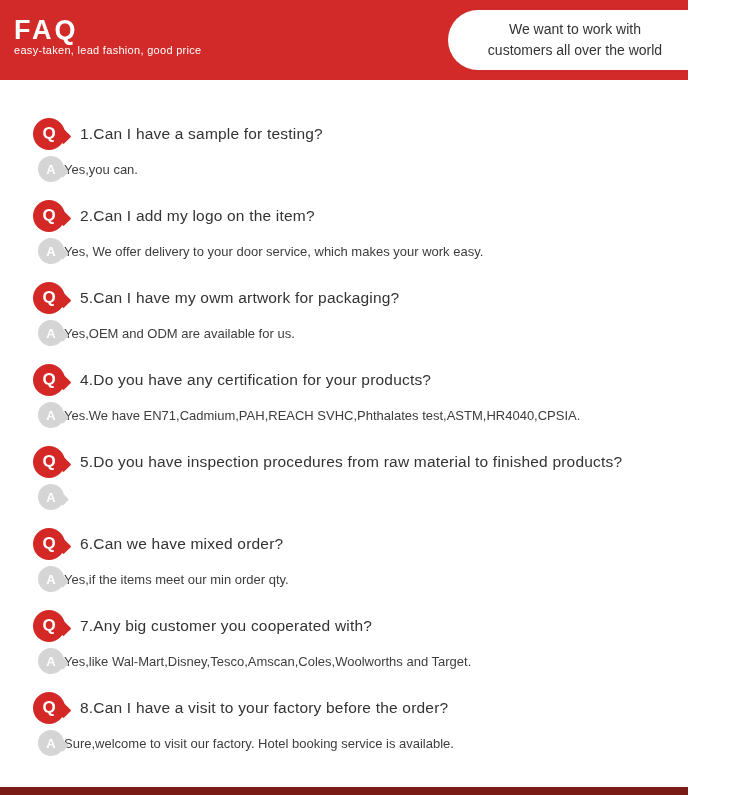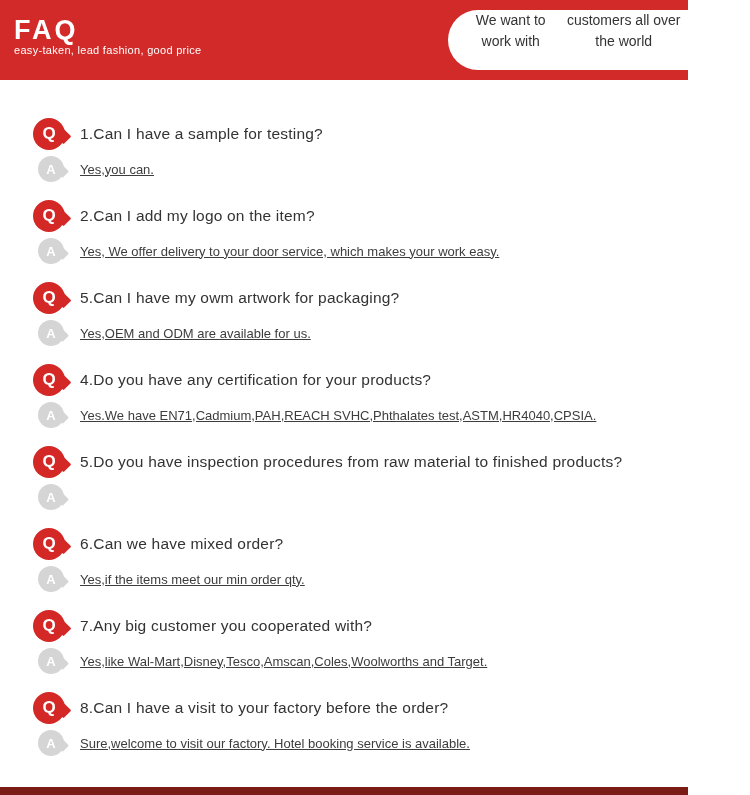--- a/index.html
+++ b/index.html
@@ -15,41 +15,41 @@
   body{font-family:"Liberation Sans",sans-serif;}
   .page{position:relative;width:688px;height:795px;background:#ffffff;overflow:hidden;}
 
   
   .header{position:relative;width:100%;height:80px;background:var(--header-red);}
   .brand{padding:17px 0 0 14px;color:#ffffff;}
   .brand-title{margin:0;font-size:27px;line-height:1;font-weight:bold;letter-spacing:3px;}
   .brand-tagline{font-size:11px;letter-spacing:0.3px;}
   .bubble{
     position:absolute;top:10px;right:0;width:240px;height:60px;background:#ffffff;
-    border-radius:30px 0 0 30px;display:flex;flex-direction:row;justify-content:center;
+    border-radius:30px 0 0 30px;display:flex;flex-direction:column;justify-content:center;
     text-align:center;color:var(--text-dark);font-size:14px;line-height:1.5;padding-left:14px;
   }
 
   
   .faq{padding:38px 20px 0 33px;}
   .faq-item{margin-bottom:18px;}
   .q-row{display:flex;align-items:center;}
   .a-row{display:flex;align-items:center;margin-top:6px;margin-left:5px;}
 
   .badge{position:relative;border-radius:50%;color:#ffffff;font-weight:bold;
     display:flex;align-items:center;justify-content:center;flex:0 0 auto;}
   .badge::after{content:"";position:absolute;transform:rotate(45deg);border-radius:1px;}
   .badge-q{width:32px;height:32px;background:var(--badge-red);font-size:17px;}
   .badge-q::after{width:11px;height:11px;background:var(--badge-red);right:-4px;top:13px;}
   .badge-a{width:26px;height:26px;background:var(--badge-gray);font-size:13px;}
   .badge-a::after{width:9px;height:9px;background:var(--badge-gray);right:-3px;top:11px;}
   .badge-letter{position:relative;z-index:1;}
 
   .q-text{margin-left:15px;font-size:15.5px;font-weight:normal;color:var(--text-dark);letter-spacing:0.2px;}
-  .a-text{margin-left:16px;font-size:13px;color:var(--answer-gray);text-decoration:underline;}
+  .a-text{font-size:13px;color:var(--answer-gray);}
 
   
   .bottom-bar{position:absolute;left:0;bottom:0;width:100%;height:8px;background:var(--bottom-bar);}
 </style>
 </head>
 <body>
 
 <div class="page">
 
   <div class="header">

